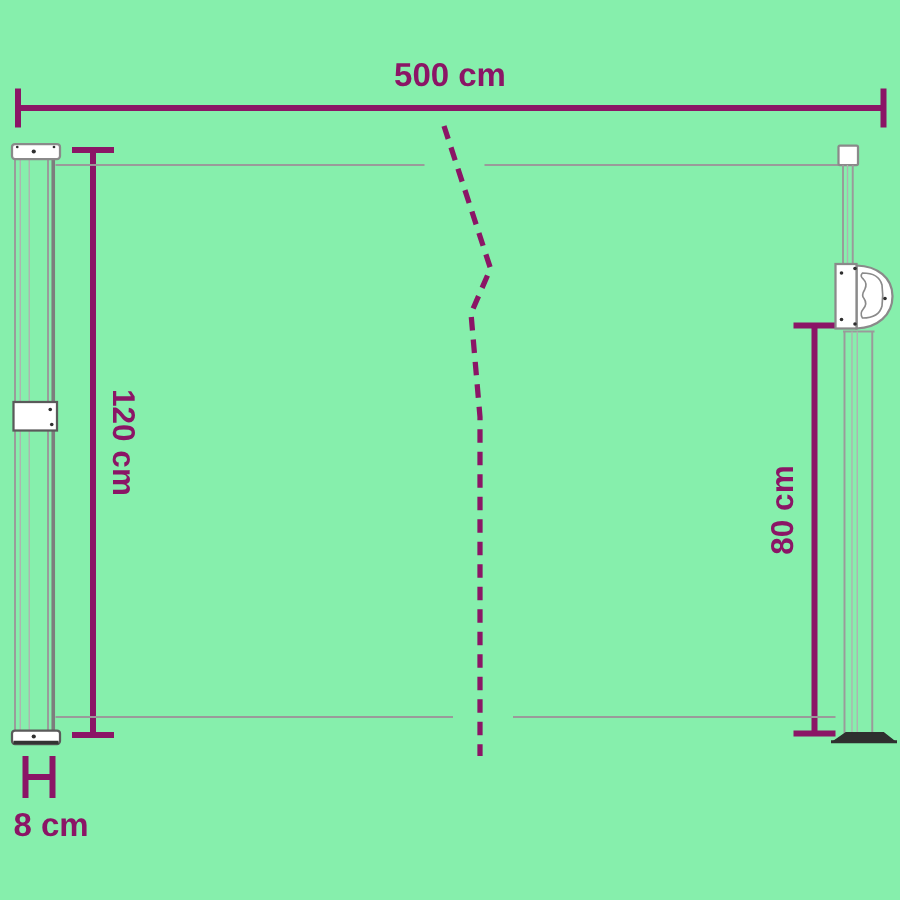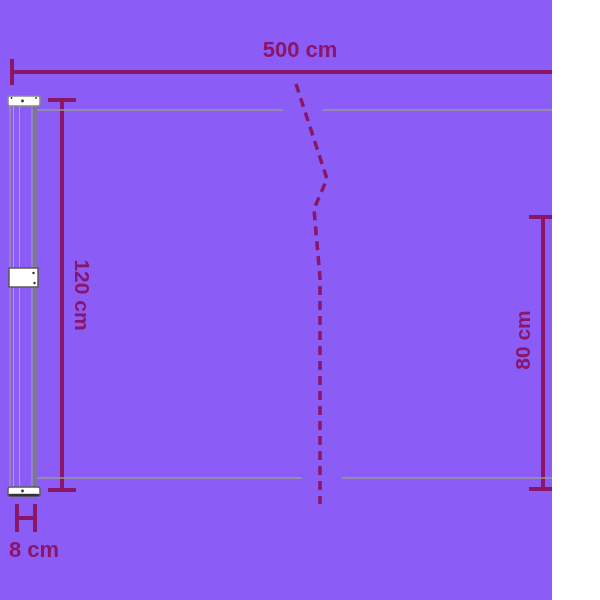--- a/index.html
+++ b/index.html
@@ -1,18 +1,18 @@
 <!DOCTYPE html>
 <html><head>
 <meta charset="utf-8">
 <style>
   html, body { margin: 0; padding: 0; background: #ffffff; }
   .stage {
-    width: 552px; height: 600px; position: relative;
-    background: #8b5cf6; overflow: hidden;
+    width: 600px; height: 600px; position: relative;
+    background: #86efac; overflow: hidden;
     font-family: "Liberation Sans", sans-serif;
   }
   svg text {
     font-family: "Liberation Sans", sans-serif;
     font-weight: bold;
     fill: #8B1566;
   }
   .dim-stroke   { stroke: #8B1566; stroke-width: 4; fill: none; }
   .dash-stroke  { stroke: #8B1566; stroke-width: 3.5; fill: none; stroke-dasharray: 9 6; }
   .gray-thin    { stroke: #9a9a9a; stroke-width: 1.3; fill: none; }

